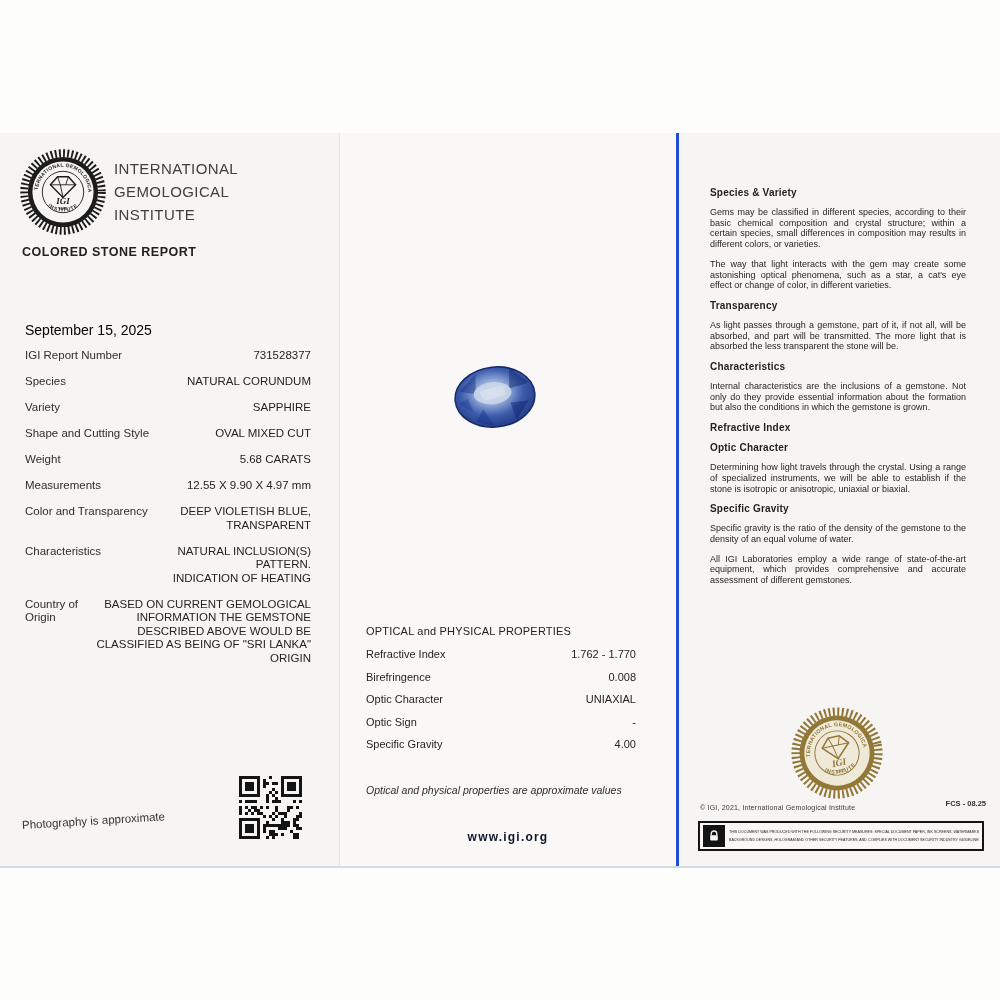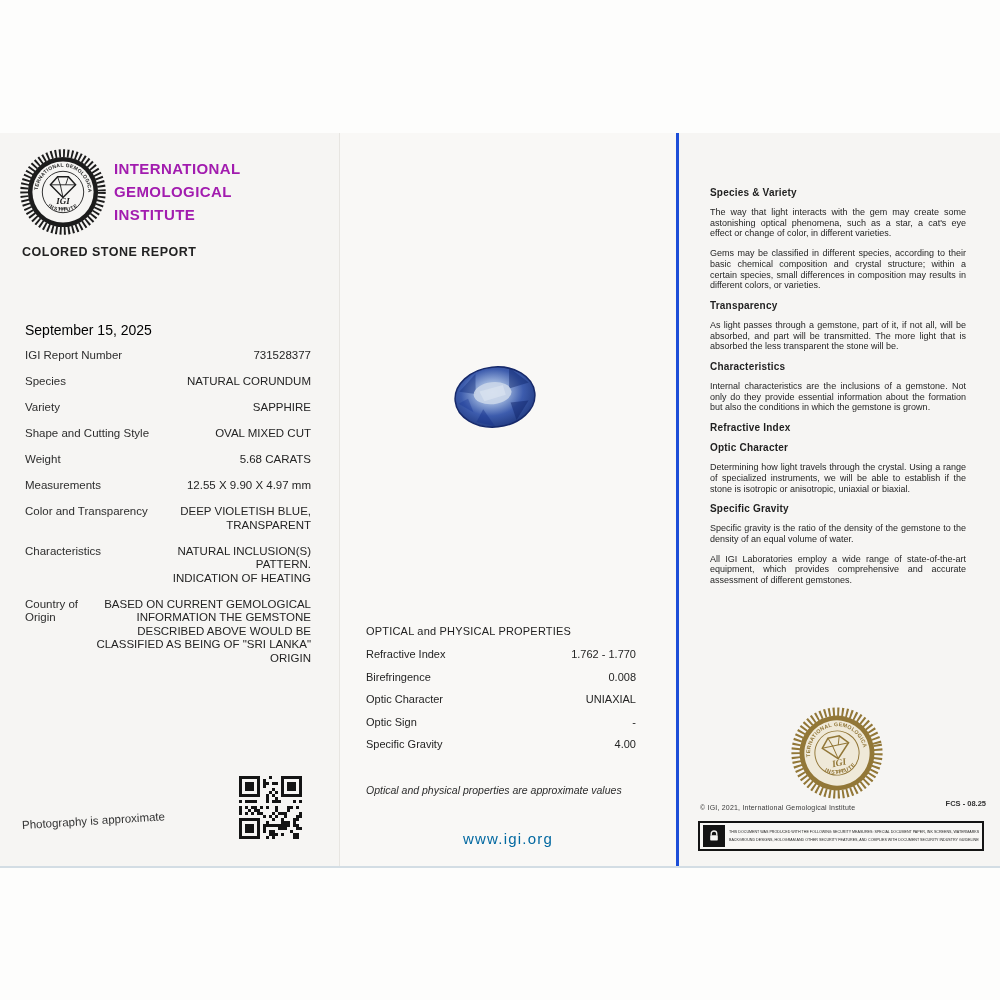--- a/index.html
+++ b/index.html
@@ -15,37 +15,37 @@
     background:#f6f5f3;
     border-bottom:2px solid #d3dde4;
   }
   .panel{position:absolute;top:0;height:100%;}
   .panel-left{left:0;width:339px;}
   .panel-mid{left:339px;width:340px;background:#f9f8f6;border-left:1px solid #e7e5e1;border-right:3px solid #1d4ed8;box-sizing:border-box;}
   .panel-right{left:679px;width:321px;}
 
   
   .seal-black{position:absolute;left:18px;top:14px;width:90px;height:90px;}
-  .brand-title{position:absolute;left:114px;top:24px;font-size:15px;font-weight:bold;letter-spacing:.4px;line-height:23px;color:#a21caf;}
+  .brand-title{position:absolute;left:114px;top:24px;font-size:15px;font-weight:normal;letter-spacing:.4px;line-height:23px;color:#404040;}
   .report-type{position:absolute;left:22px;top:112px;font-size:12.5px;font-weight:bold;letter-spacing:.5px;color:#222;}
   .report-date{position:absolute;left:25px;top:189px;font-size:14px;color:#000000;}
   .fields{position:absolute;left:25px;top:216px;width:286px;}
   .field-row{position:relative;margin-bottom:12.5px;font-size:11.5px;line-height:13.5px;}
   .field-label{position:absolute;left:0;top:0;white-space:pre-line;color:#2e2e2e;}
   .field-value{display:block;text-align:right;white-space:pre-line;min-height:13.5px;color:#242424;}
   .qr{position:absolute;left:239px;top:643px;width:63px;height:63px;}
   .photo-note{position:absolute;left:22px;top:686px;font-size:11.5px;color:#333;transform:rotate(-3.5deg);transform-origin:left center;}
 
   
   .gem-wrap{position:absolute;left:112px;top:229px;width:86px;height:70px;transform:rotate(-6deg);}
   .optical{position:absolute;left:26px;top:492px;width:270px;}
   .optical-title{font-size:11px;font-weight:500;letter-spacing:.2px;color:#222;margin-bottom:11px;}
   .optical-row{display:flex;justify-content:space-between;font-size:11px;line-height:12px;margin-bottom:10.5px;color:#242424;}
   .optical-note{position:absolute;left:26px;top:651px;font-size:10.5px;font-style:italic;color:#2c2c2c;}
-  .website{position:absolute;left:0;top:697px;width:100%;text-align:center;font-size:15px;font-weight:normal;letter-spacing:1.2px;color:#0369a1;}
+  .website{position:absolute;left:0;top:697px;width:100%;text-align:center;font-size:12px;font-weight:bold;letter-spacing:1.2px;color:#0f172a;}
 
   
   .info-col{position:absolute;left:31px;top:50px;width:256px;}
   .info-section + .info-section{margin-top:6px;}
   .info-heading{font-size:10px;font-weight:bold;color:#1f1f1f;margin:4px 0 9px 0;letter-spacing:.2px;}
   .info-section p{margin:0 0 9px 0;font-size:9px;line-height:10.7px;text-align:justify;color:#262626;}
   .seal-gold{position:absolute;left:110px;top:572px;width:96px;height:96px;opacity:.92;transform:rotate(-12deg);}
   .copyright{position:absolute;left:21px;top:671px;font-size:7px;color:#3a3a3a;letter-spacing:.2px;}
   .form-code{position:absolute;right:14px;top:666px;font-size:7.5px;color:#333;font-weight:bold;}
   .security-box{
@@ -294,22 +294,22 @@
         </div>
     </div>
     <div class="optical-note">Optical and physical properties are approximate values</div>
     <div class="website">www.igi.org</div>
   </div>
 
   <div class="panel panel-right">
     <div class="info-col">
         <div class="info-section">
           <div class="info-heading">Species &amp; Variety</div>
+          <p>Gems may be classified in different species, according to their basic chemical composition and crystal structure; within a certain species, small differences in composition may results in different colors, or varieties.</p>
           <p>The way that light interacts with the gem may create some astonishing optical phenomena, such as a star, a cat's eye effect or change of color, in different varieties.</p>
-          <p>Gems may be classified in different species, according to their basic chemical composition and crystal structure; within a certain species, small differences in composition may results in different colors, or varieties.</p>
         </div>
         <div class="info-section">
           <div class="info-heading">Transparency</div>
           <p>As light passes through a gemstone, part of it, if not all, will be absorbed, and part will be transmitted. The more light that is absorbed the less transparent the stone will be.</p>
         </div>
         <div class="info-section">
           <div class="info-heading">Characteristics</div>
           <p>Internal characteristics are the inclusions of a gemstone. Not only do they provide essential information about the formation but also the conditions in which the gemstone is grown.</p>
         </div>
         <div class="info-section">

